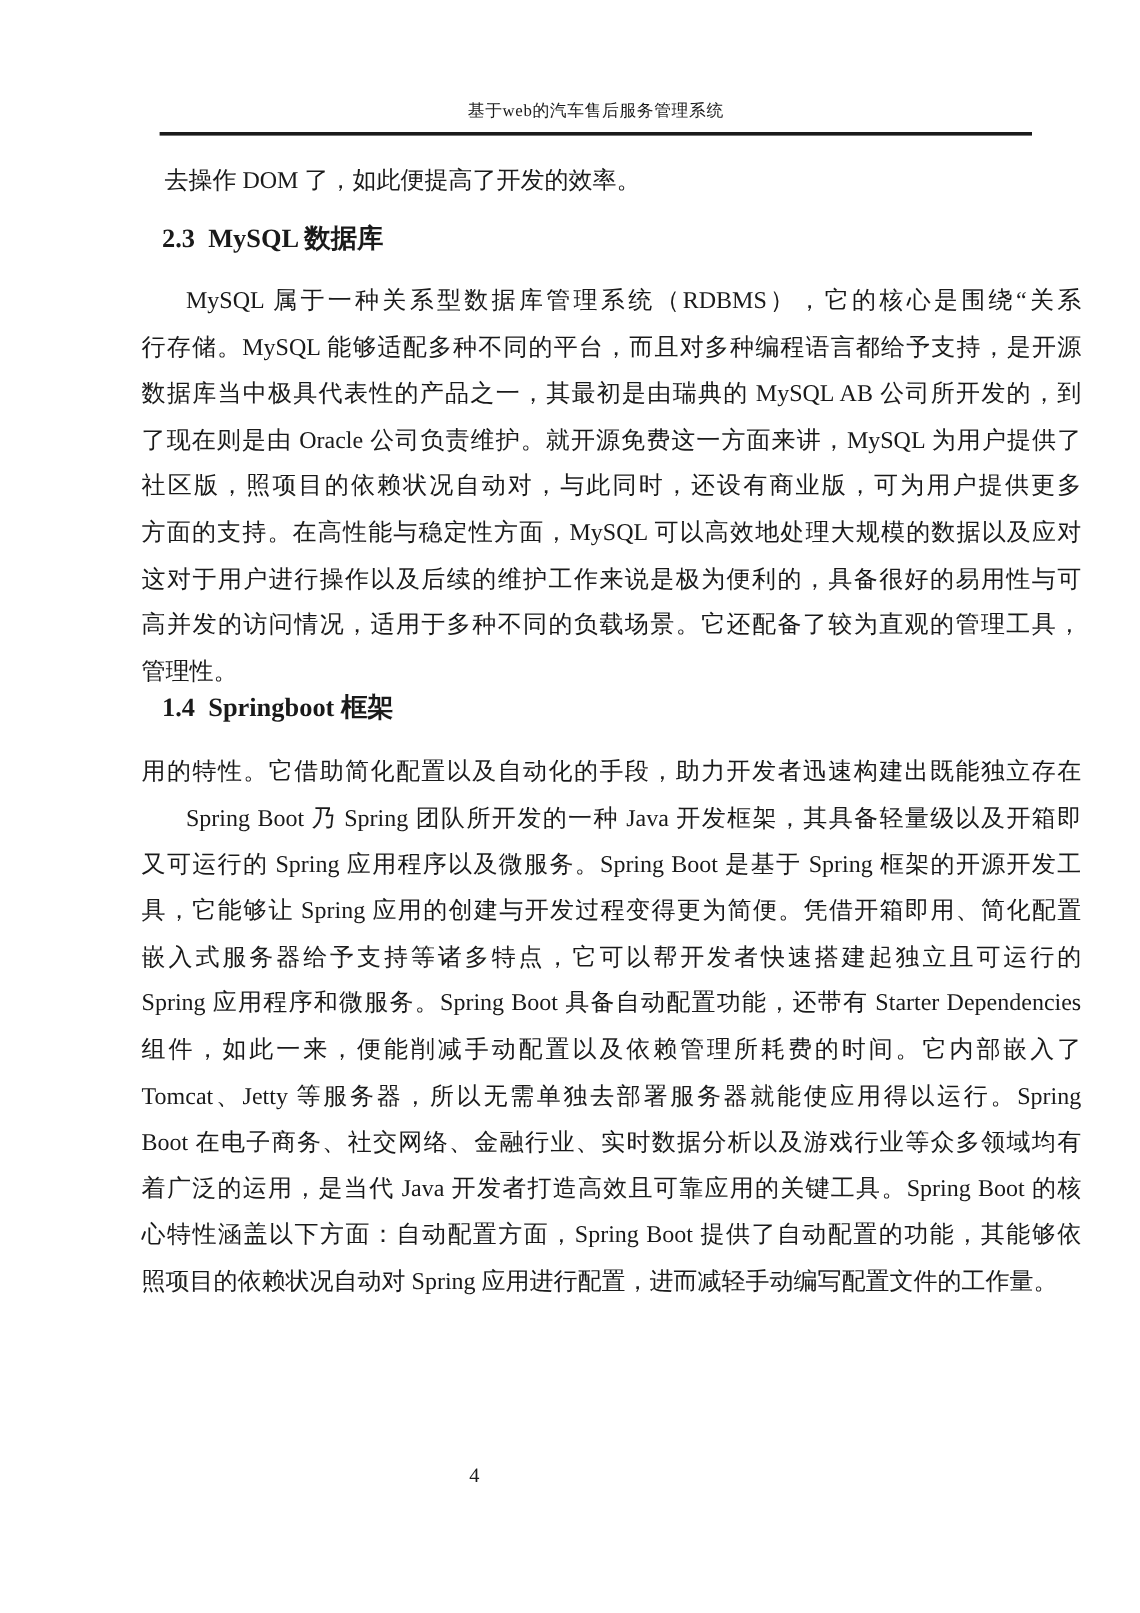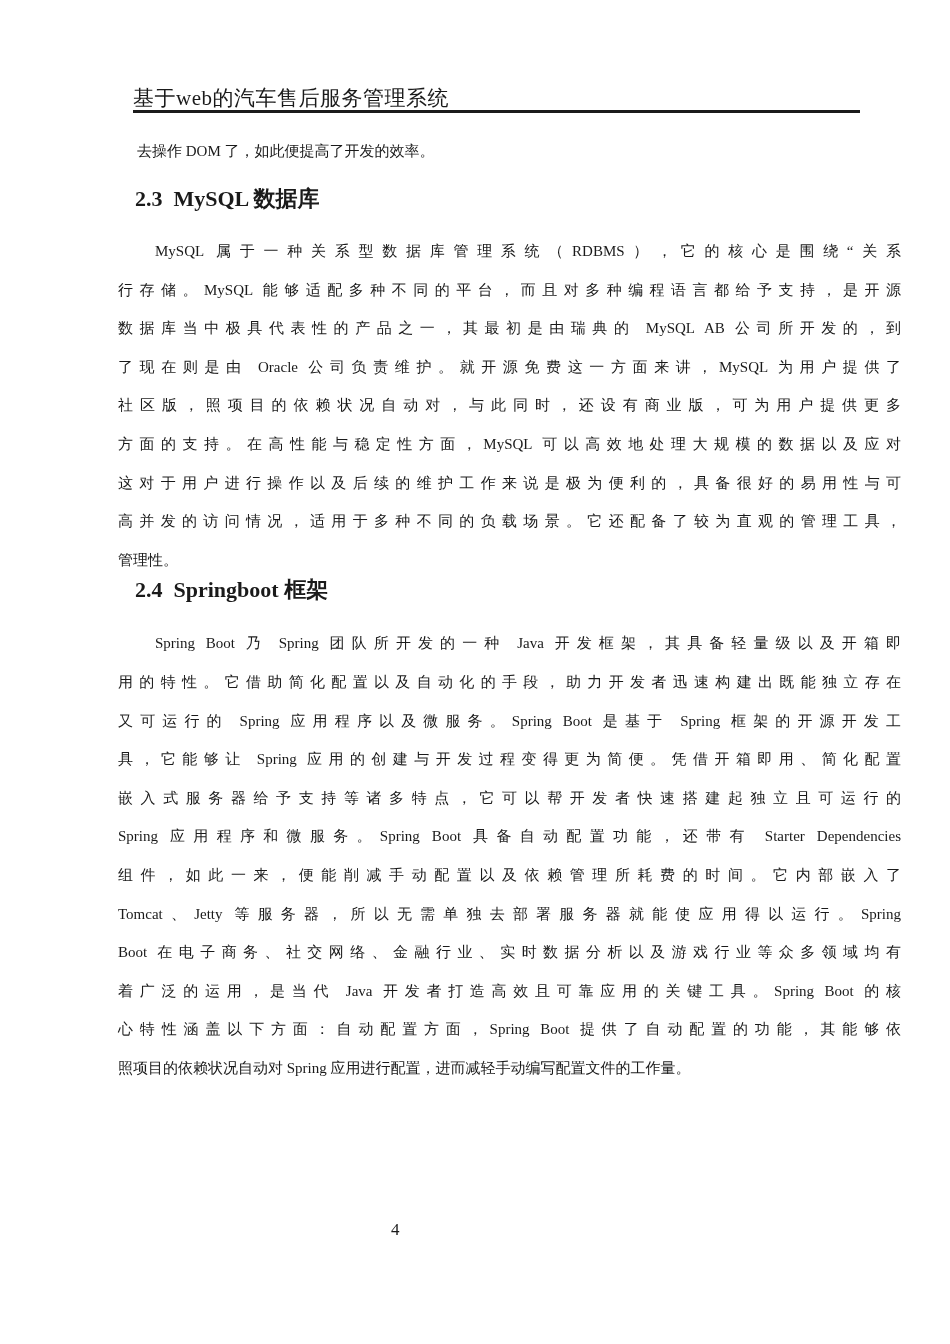--- a/index.html
+++ b/index.html
@@ -10,39 +10,40 @@
     position: relative;
     font-family: "Liberation Serif", "DejaVu Serif", serif;
     color: #1a1a1a;
     overflow: hidden;
   }
   .page-header {
     position: absolute;
     top: 84px;
     left: 133px;
     width: 727px;
-    font-size: 21px;
+    text-align: center;
+    font-size: 14px;
     letter-spacing: 0.5px;
   }
   .header-rule {
     position: absolute;
     top: 110px;
     left: 133px;
     width: 727px;
     height: 2.5px;
     background: #1b1b1b;
   }
   .content {
     position: absolute;
     top: 137px;
     left: 118px;
     width: 783px;
   }
   .line {
-    font-size: 15px;
+    font-size: 20px;
     line-height: 38.6px;
     text-align: justify;
     text-align-last: justify;
     margin: 0;
   }
   .line.cont {
     text-align-last: left;
     line-height: 28px;
     padding-left: 19px;
   }
@@ -86,25 +87,25 @@
     <div class="line">行存储。MySQL 能够适配多种不同的平台，而且对多种编程语言都给予支持，是开源</div>
     <div class="line">数据库当中极具代表性的产品之一，其最初是由瑞典的 MySQL AB 公司所开发的，到</div>
     <div class="line">了现在则是由 Oracle 公司负责维护。就开源免费这一方面来讲，MySQL 为用户提供了</div>
     <div class="line">社区版，照项目的依赖状况自动对，与此同时，还设有商业版，可为用户提供更多</div>
     <div class="line">方面的支持。在高性能与稳定性方面，MySQL 可以高效地处理大规模的数据以及应对</div>
     <div class="line">这对于用户进行操作以及后续的维护工作来说是极为便利的，具备很好的易用性与可</div>
     <div class="line">高并发的访问情况，适用于多种不同的负载场景。它还配备了较为直观的管理工具，</div>
     <div class="line last">管理性。</div>
   </div>
 
-  <h2 class="heading second">2.4  Springboot 框架</h2>
+  <h2 class="heading second">1.4  Springboot 框架</h2>
 
   <div class="para second">
+    <div class="line">用的特性。它借助简化配置以及自动化的手段，助力开发者迅速构建出既能独立存在</div>
     <div class="line indent">Spring Boot 乃 Spring 团队所开发的一种 Java 开发框架，其具备轻量级以及开箱即</div>
-    <div class="line">用的特性。它借助简化配置以及自动化的手段，助力开发者迅速构建出既能独立存在</div>
     <div class="line">又可运行的 Spring 应用程序以及微服务。Spring Boot 是基于 Spring 框架的开源开发工</div>
     <div class="line">具，它能够让 Spring 应用的创建与开发过程变得更为简便。凭借开箱即用、简化配置</div>
     <div class="line">嵌入式服务器给予支持等诸多特点，它可以帮开发者快速搭建起独立且可运行的</div>
     <div class="line">Spring 应用程序和微服务。Spring Boot 具备自动配置功能，还带有 Starter Dependencies</div>
     <div class="line">组件，如此一来，便能削减手动配置以及依赖管理所耗费的时间。它内部嵌入了</div>
     <div class="line">Tomcat、Jetty 等服务器，所以无需单独去部署服务器就能使应用得以运行。Spring</div>
     <div class="line">Boot 在电子商务、社交网络、金融行业、实时数据分析以及游戏行业等众多领域均有</div>
     <div class="line">着广泛的运用，是当代 Java 开发者打造高效且可靠应用的关键工具。Spring Boot 的核</div>
     <div class="line">心特性涵盖以下方面：自动配置方面，Spring Boot 提供了自动配置的功能，其能够依</div>
     <div class="line last">照项目的依赖状况自动对 Spring 应用进行配置，进而减轻手动编写配置文件的工作量。</div>

